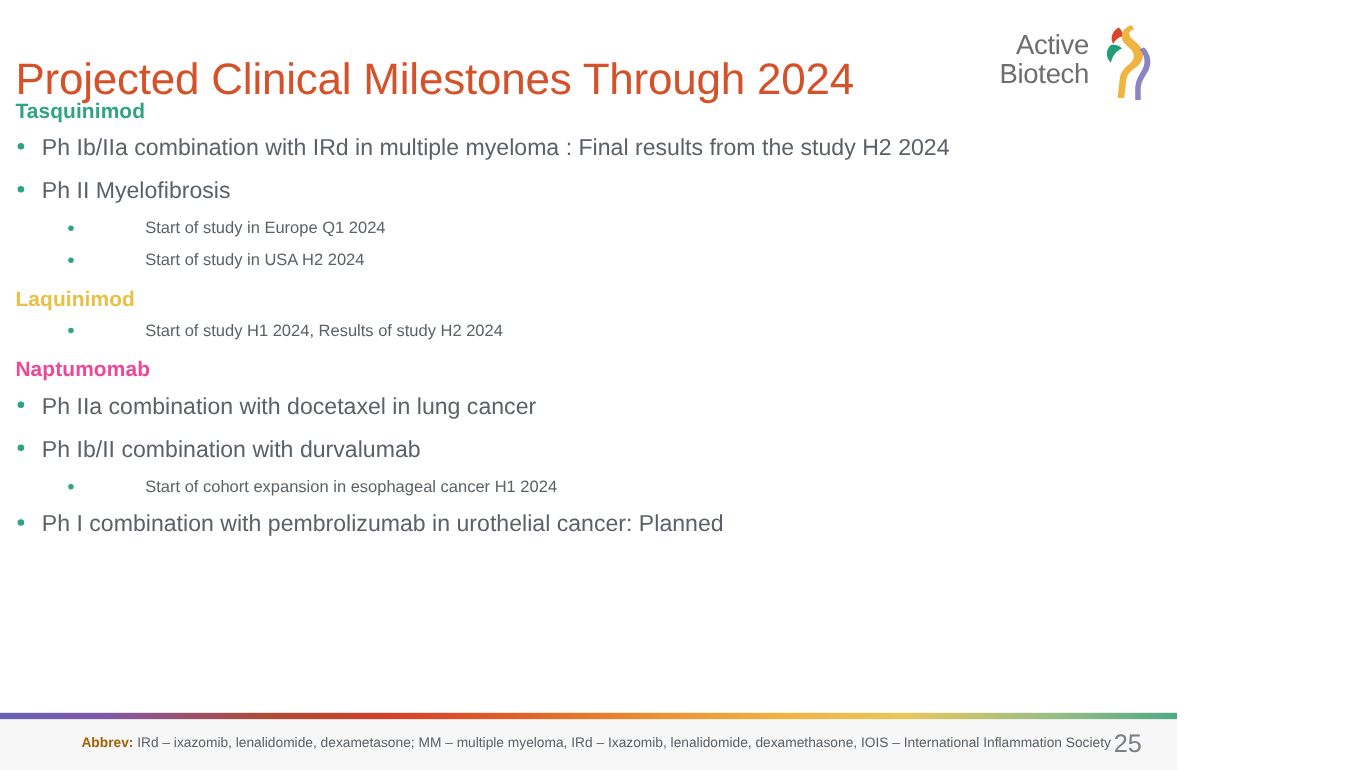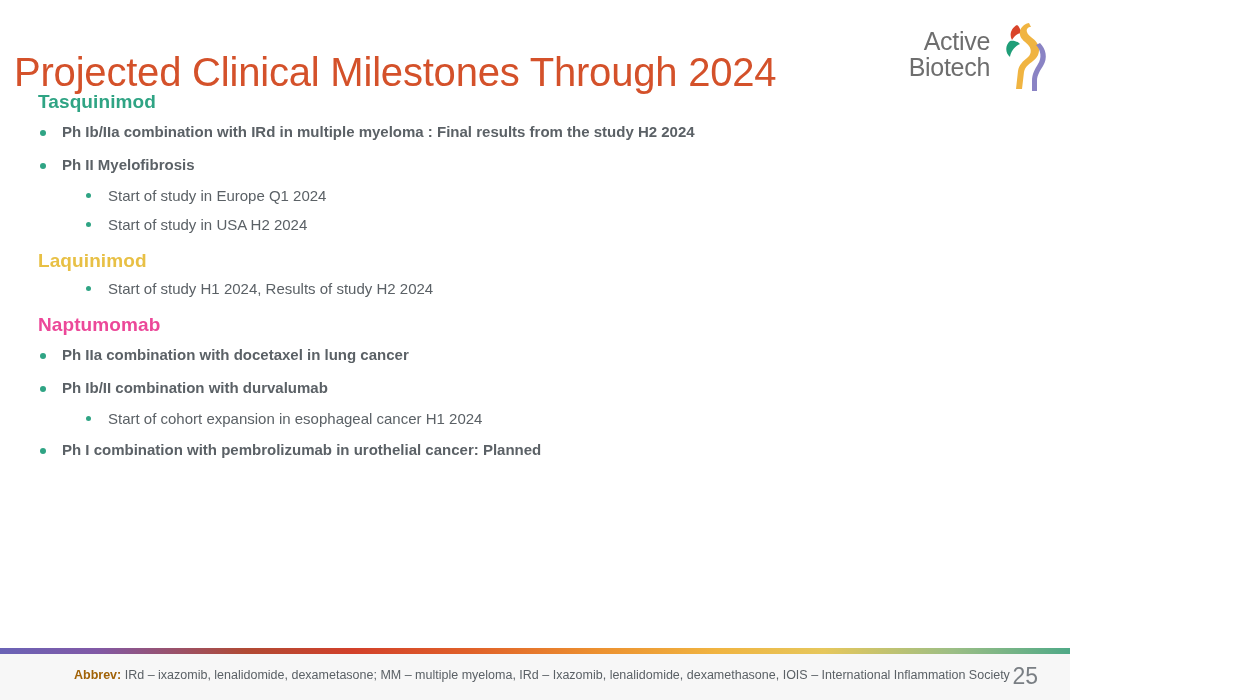--- a/index.html
+++ b/index.html
@@ -63,21 +63,20 @@
     height: 78px;
     flex: 0 0 auto;
   }
 
   
   .content {
     position: absolute;
     left: 0;
     top: 92px;
     right: 0;
-    margin-left: 24px;
   }
 
   .section-head {
     font-size: 19px;
     font-weight: bold;
     line-height: 1;
     margin: 0 0 4px 14px;
     letter-spacing: 0.1px;
   }
   .section-head.teal   { color: #2FA484; }
@@ -92,37 +91,37 @@
     margin-left: 14px;
   }
   .bullet .dot {
     flex: 0 0 auto;
     border-radius: 50%;
     background: #2FA484;
   }
 
   
   .bullet.lvl1 {
-    font-size: 15px;
+    font-size: 21px;
     line-height: 1;
     padding: 9px 0 9px 0;
-    font-weight: bold;
   }
   .bullet.lvl1 .dot {
     width: 6px;
     height: 6px;
     margin: 6px 16px 0 2px;
   }
 
   
   .bullet.lvl2 {
     font-size: 15px;
     line-height: 1;
     padding: 7px 0 7px 0;
     margin-left: 62px;
+    gap: 48px;
   }
   .bullet.lvl2 .dot {
     width: 5px;
     height: 5px;
     margin: 5px 17px 0 0;
   }
 
   .bullet .txt { white-space: nowrap; }
 
   .sec-gap { height: 12px; }

